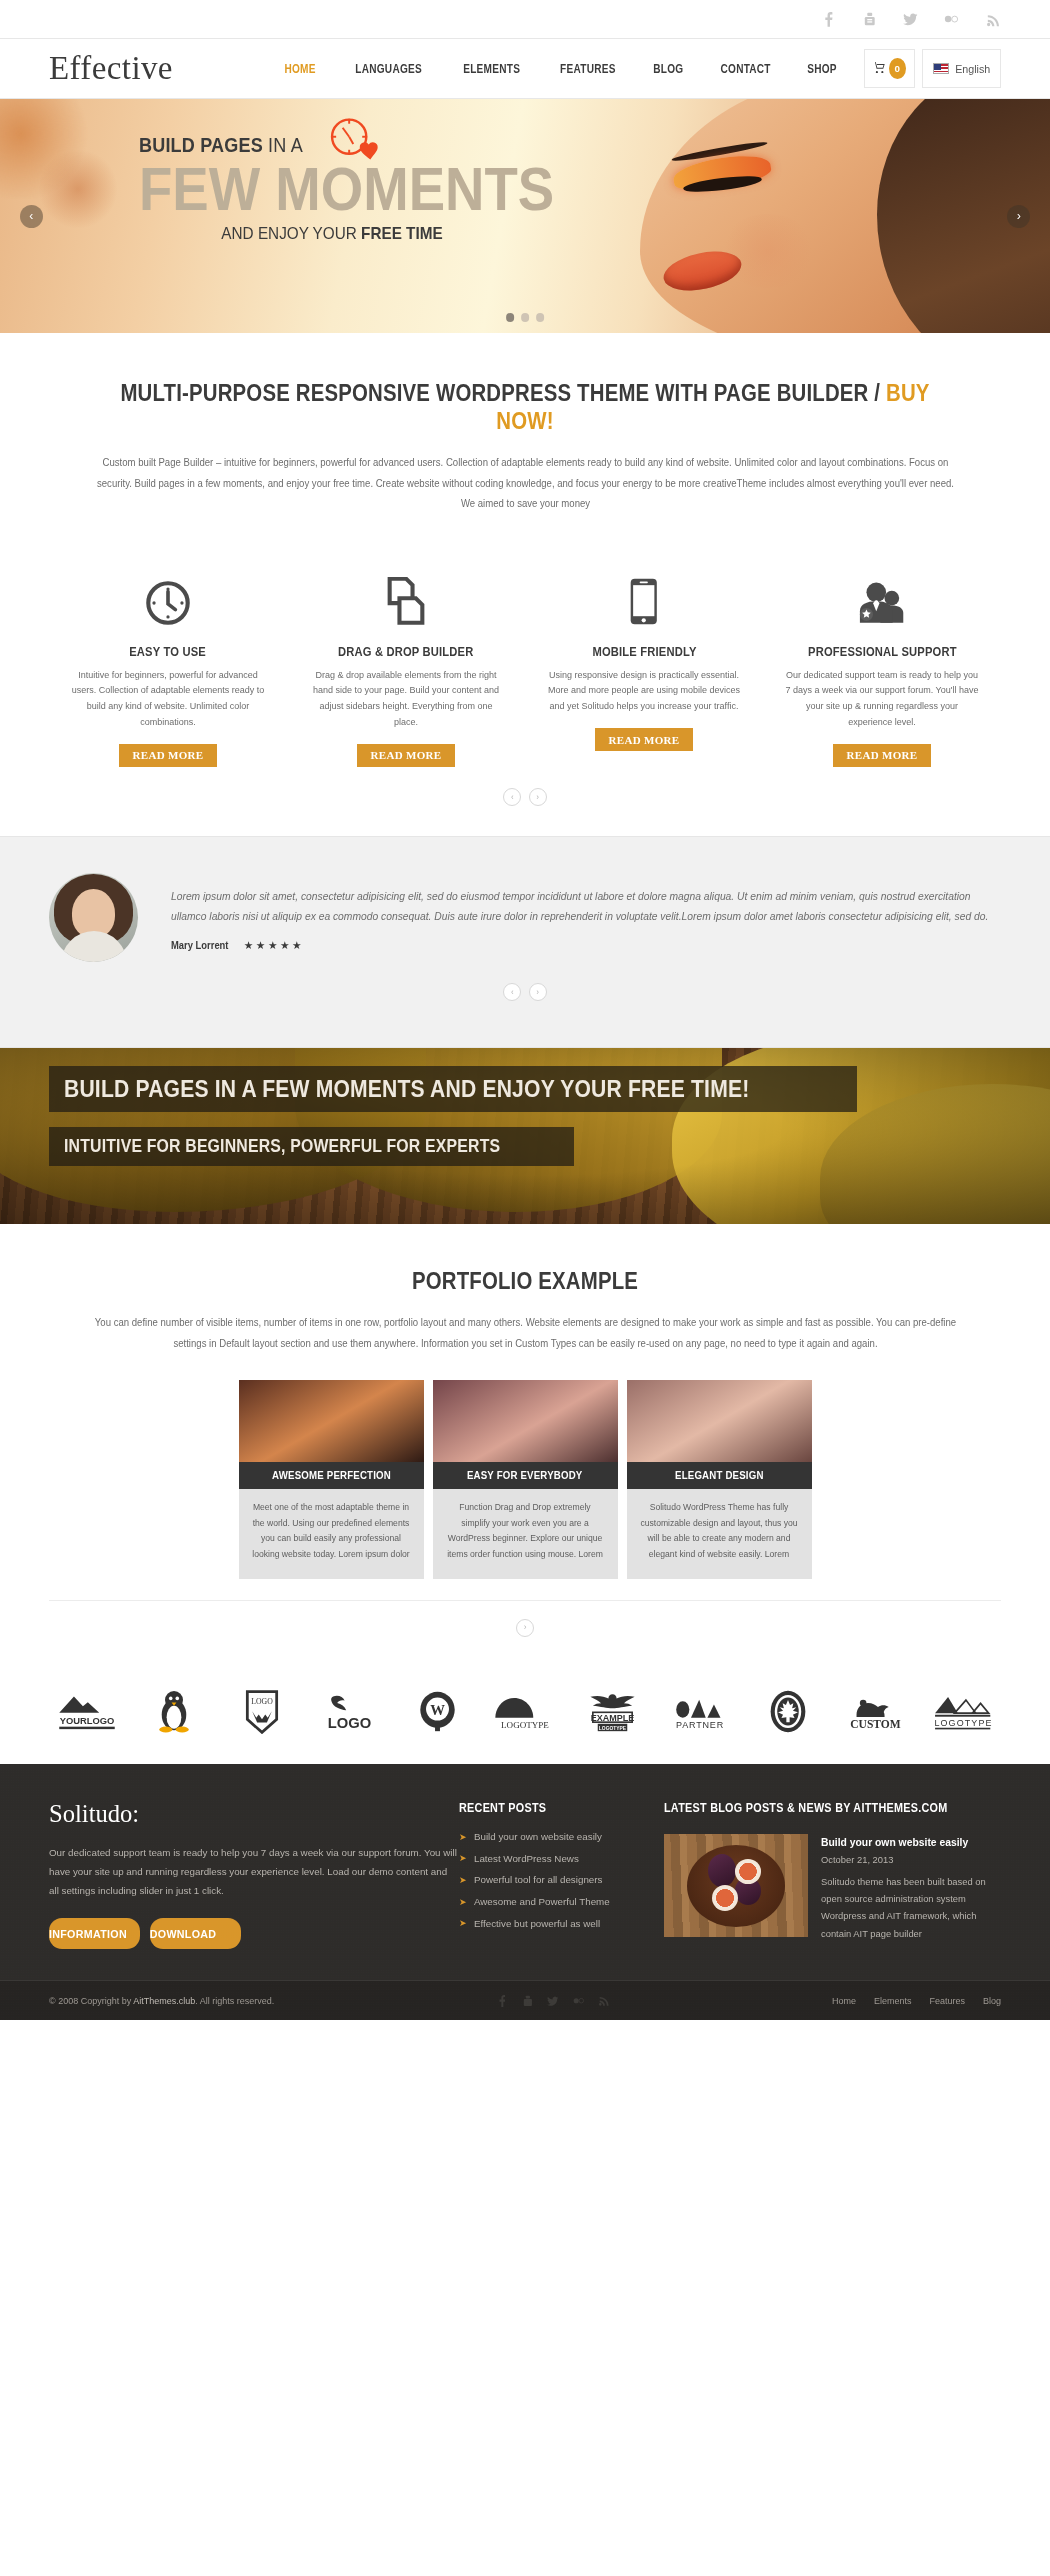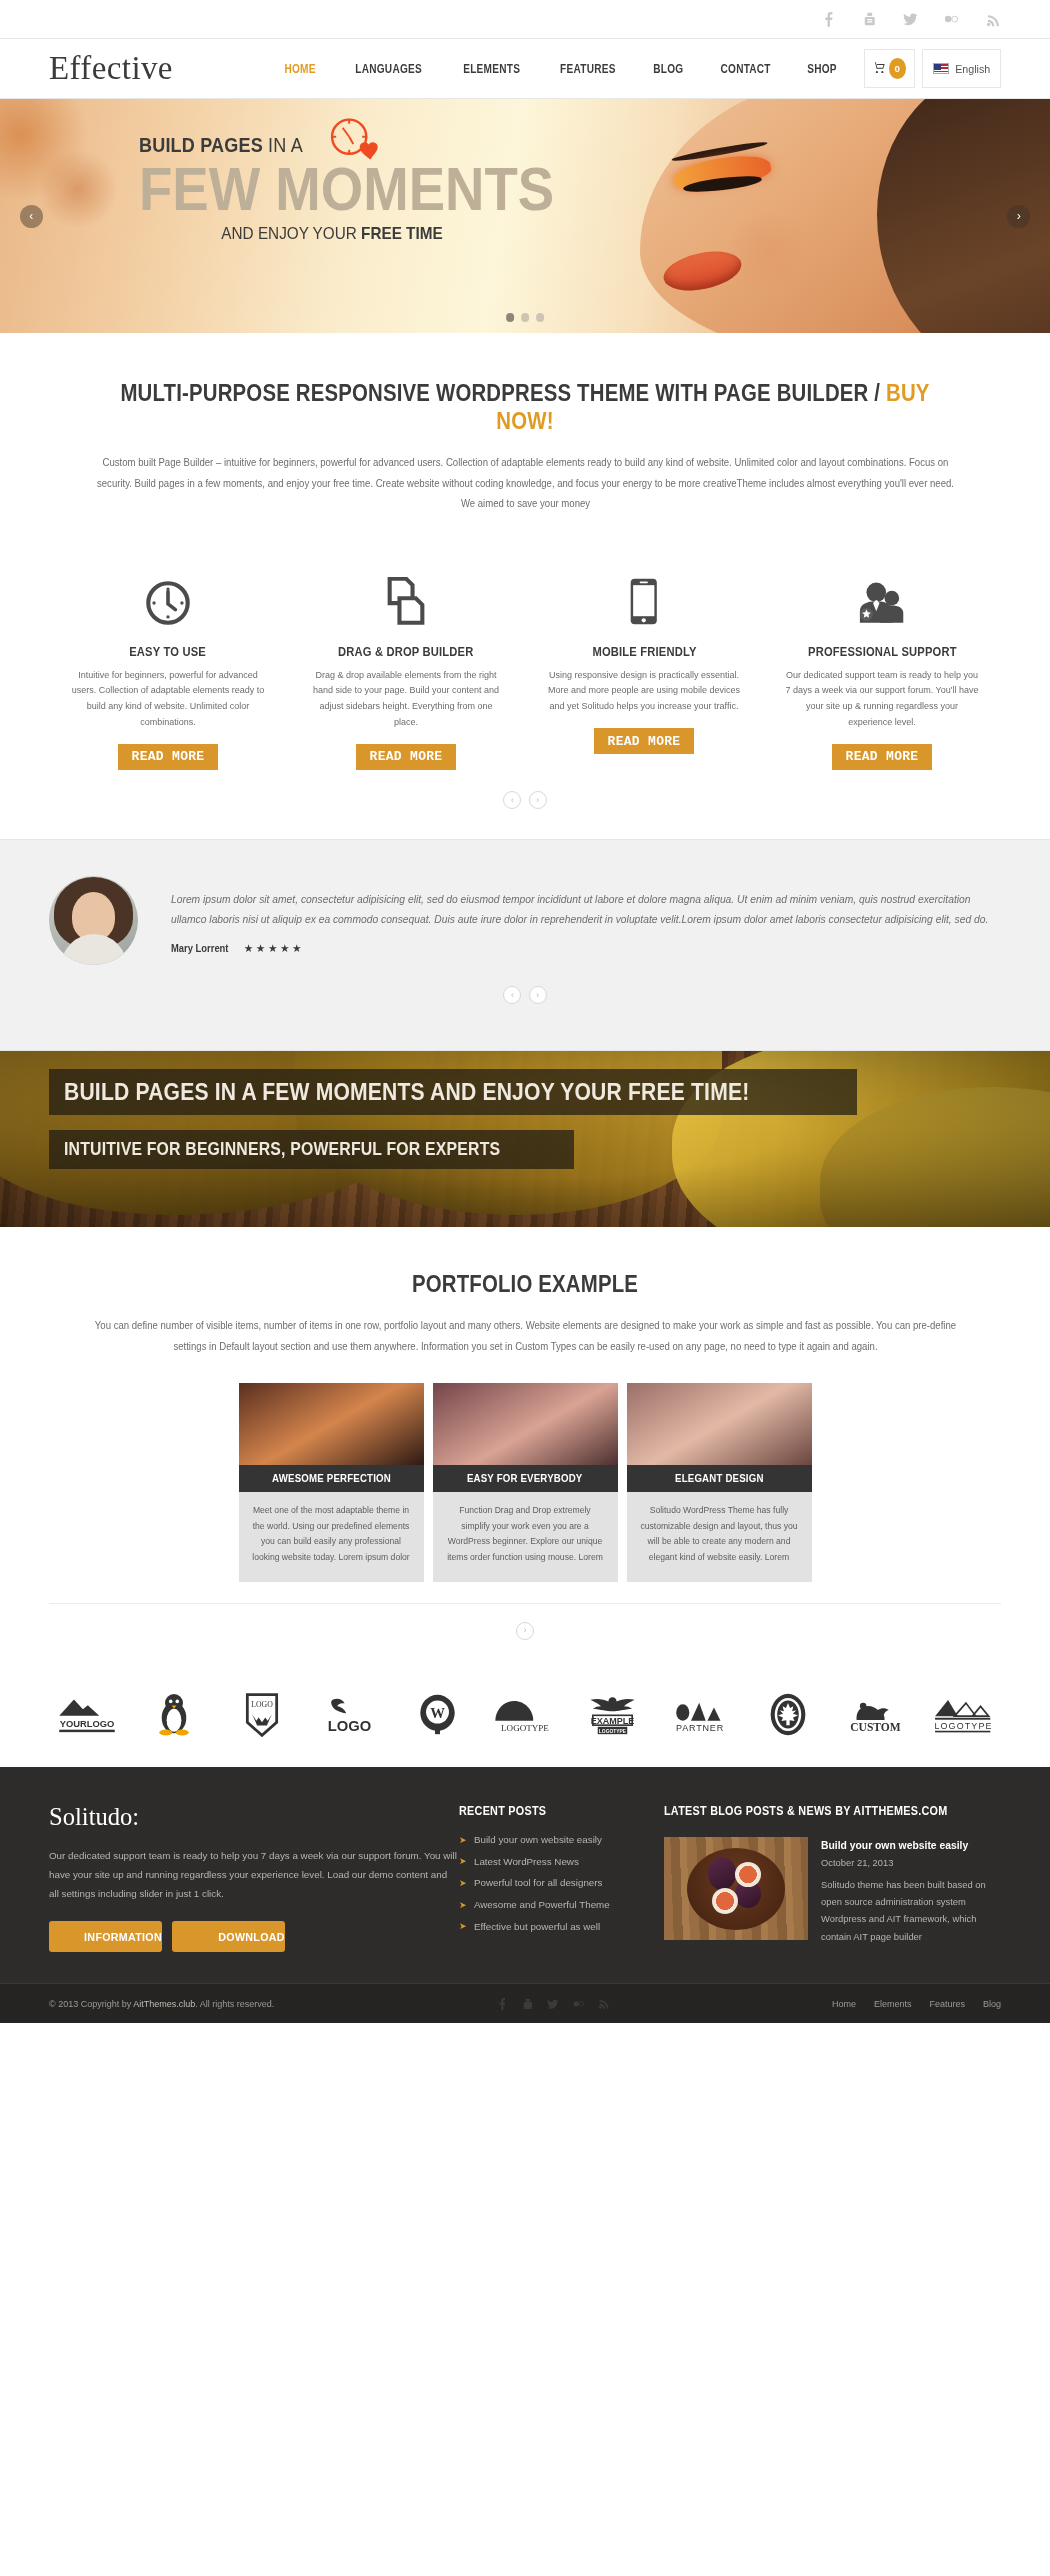--- a/index.html
+++ b/index.html
@@ -76,22 +76,22 @@
   .intro p{width:927px;margin:18px auto 0;font-size:10.3px;line-height:2.0;color:#6d6d6d;transform:scaleX(.93);transform-origin:center}
 
   
   .features{background:#fff;padding:18px 0 8.2px}
   .frow{display:flex;gap:0}
   .fcol{width:238px;text-align:center;padding:0 21.3px}
   .ficon{height:69px;display:flex;align-items:flex-end;justify-content:center;color:#4b4b4b;fill:#4b4b4b}
   .ftitle{font-family:"Liberation Sans Narrow","Liberation Sans",sans-serif;font-weight:bold;font-size:13px;color:#3b3b3b;
           margin-top:18px;transform:scaleX(.86);display:inline-block;letter-spacing:0.2px}
   .ftext{font-size:9px;line-height:1.75;color:#6d6d6d;margin-top:8.2px}
-  .btn-o{display:inline-block;margin-top:13px;background:#d9962a;color:#fff;font-family:Liberation Mono, monospace;
-         font-weight:bold;font-size:13px;padding:5.7px 14px;letter-spacing:0.3px;cursor:pointer;border:0}
+  .btn-o{display:inline-block;margin-top:13px;background:#d9962a;color:#fff;font-family:Liberation Serif, serif;
+         font-weight:bold;font-size:11px;padding:5.7px 14px;letter-spacing:0.3px;cursor:pointer;border:0}
   .navdots{display:flex;justify-content:center;gap:7.4px;margin-top:21.3px;padding-bottom:21.3px}
   .ncirc{width:18px;height:18px;border-radius:50%;border:0.8px solid #d8d8d8;color:#b5b5b5;font-size:8.2px;
          display:flex;align-items:center;justify-content:center;cursor:pointer;background:#fff}
 
   
   .testi{background:#f1f1f1;padding:36px 0 24.6px;border-top:0.8px solid #e6e6e6;border-bottom:0.8px solid #e6e6e6}
   .testi .wrap{display:flex;gap:33px;align-items:center}
   .avatar{width:89px;height:89px;border-radius:50%;flex:none;overflow:hidden;position:relative;
     background:linear-gradient(160deg,#cfd3cc,#9aa09a)}
   .avatar .hair{position:absolute;left:4.9px;top:1.6px;width:79px;height:71px;border-radius:50% 50% 42% 42%;background:#4b3426}
@@ -145,21 +145,21 @@
 
   
   .footer{background:#2e2c2a;color:#c9c5bf;padding:36px 0 31px;
      background-image:radial-gradient(rgba(255,255,255,.02) 0.8px,transparent 0.8px);background-size:2.5px 2.5px}
   .footer .wrap{display:flex;}
   .fc1{width:410px}
   .fc1 h3{font-family:"Liberation Serif",serif;font-weight:400;font-size:24.6px;color:#fff;margin-bottom:14.8px}
   .fc1 p{font-size:9.8px;line-height:1.95;color:#b8b4ae}
   .fbtns{margin-top:18px;display:flex;gap:9.8px}
   .btn-f{background:#d9962a;color:#fff;font-family:"Liberation Sans Narrow","Liberation Sans",sans-serif;font-weight:bold;
-        font-size:10.7px;padding:9.8px 0;width:113px;text-align:right;border-radius:3px;letter-spacing:0.3px;cursor:pointer;border:0}
+        font-size:10.7px;padding:9.8px 0;width:91px;text-align:left;border-radius:13px;letter-spacing:0.3px;cursor:pointer;border:0}
   .fc2{width:205px}
   .fttl{font-family:"Liberation Sans Narrow","Liberation Sans",sans-serif;font-weight:bold;font-size:12.3px;color:#fff;
         letter-spacing:0.3px;margin-bottom:16.4px;transform:scaleX(.88);transform-origin:left;display:inline-block}
   .flist{list-style:none}
   .flist li{display:flex;align-items:center;gap:7.4px;font-size:9.8px;color:#b8b4ae;margin-bottom:10.7px;cursor:pointer}
   .flist li .ar{color:#d9962a;font-size:9px}
   .fc3{flex:1}
   .post{display:flex;gap:13px;margin-top:3.3px}
   .pthumb{width:144px;height:103px;flex:none;position:relative;overflow:hidden;
      background:repeating-linear-gradient(88deg,#9a6e43 0 9.8px,#87603a 9.8px 19px,#a87b4d 19px 26px)}
@@ -574,21 +574,21 @@
             <div class="ex">Solitudo theme has been built based on open source administration system Wordpress and AIT framework, which contain AIT page builder</div>
           </div>
         </div>
       </div>
     </div>
   </div>
 
   <div class="copy">
     <div class="wrap">
       <div class="ct">
-        <span>© 2013 Copyright by </span><a>AitThemes.club</a><span>. All rights reserved.</span>
+        <span>© 2008 Copyright by </span><a>AitThemes.club</a><span>. All rights reserved.</span>
       </div>
       <div class="csoc">
         <span class="soc">
             <svg width="6.6" height="12.3" viewBox="0 0 9 18">
               <path d="M6 18V9.8h2.7l.4-3.2H6V4.6c0-.9.3-1.5 1.6-1.5H9V.2C8.7.2 7.8.1 6.8.1 4.6.1 3.1 1.5 3.1 4v2.6H.4v3.2h2.7V18H6z"></path>
             </svg>
           </span>
         <span class="soc">
             <svg width="9.8" height="12.3" viewBox="0 0 14 18">
               <rect x="1" y="6" width="12" height="10" rx="1.5"></rect>

